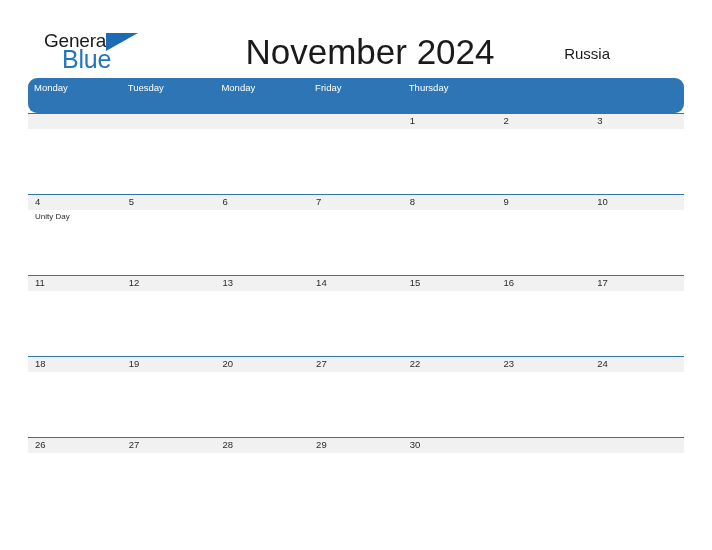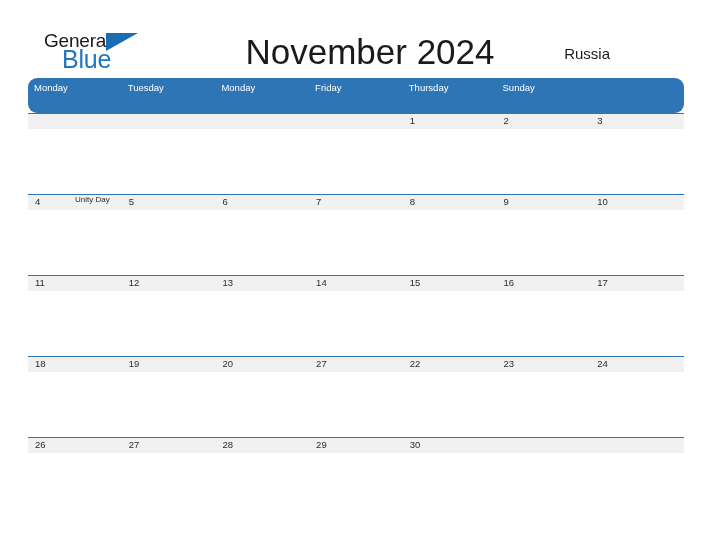--- a/index.html
+++ b/index.html
@@ -150,23 +150,22 @@
     left: 7px;
     top: 2px;
     font-size: 9.5px;
     line-height: 12px;
     color: #2b2b2b;
     font-family: "Liberation Sans", sans-serif;
   }
   .day-events {
     position: absolute;
     left: 7px;
-    top: 0;
+    top: 17px;
     width: 86px;
-    margin-left: 40px;
   }
   .event {
     font-size: 8px;
     line-height: 11px;
     color: #2b2b2b;
     font-family: "Liberation Sans", sans-serif;
     white-space: nowrap;
   }
 </style>
 </head>
@@ -188,21 +187,20 @@
   </div>
 
   <div class="calendar">
 
     <div class="dow-row">
       <div class="dow-cell">Monday</div>
       <div class="dow-cell">Tuesday</div>
       <div class="dow-cell">Monday</div>
       <div class="dow-cell">Friday</div>
       <div class="dow-cell">Thursday</div>
-      <div class="dow-cell">Sunday</div>
     </div>
 
     <div class="week">
       <div class="week-band"></div>
       <div class="week-cells">
         <div class="day-cell">
           <span class="day-num"></span>
           <div class="day-events"></div>
         </div>
         <div class="day-cell">

